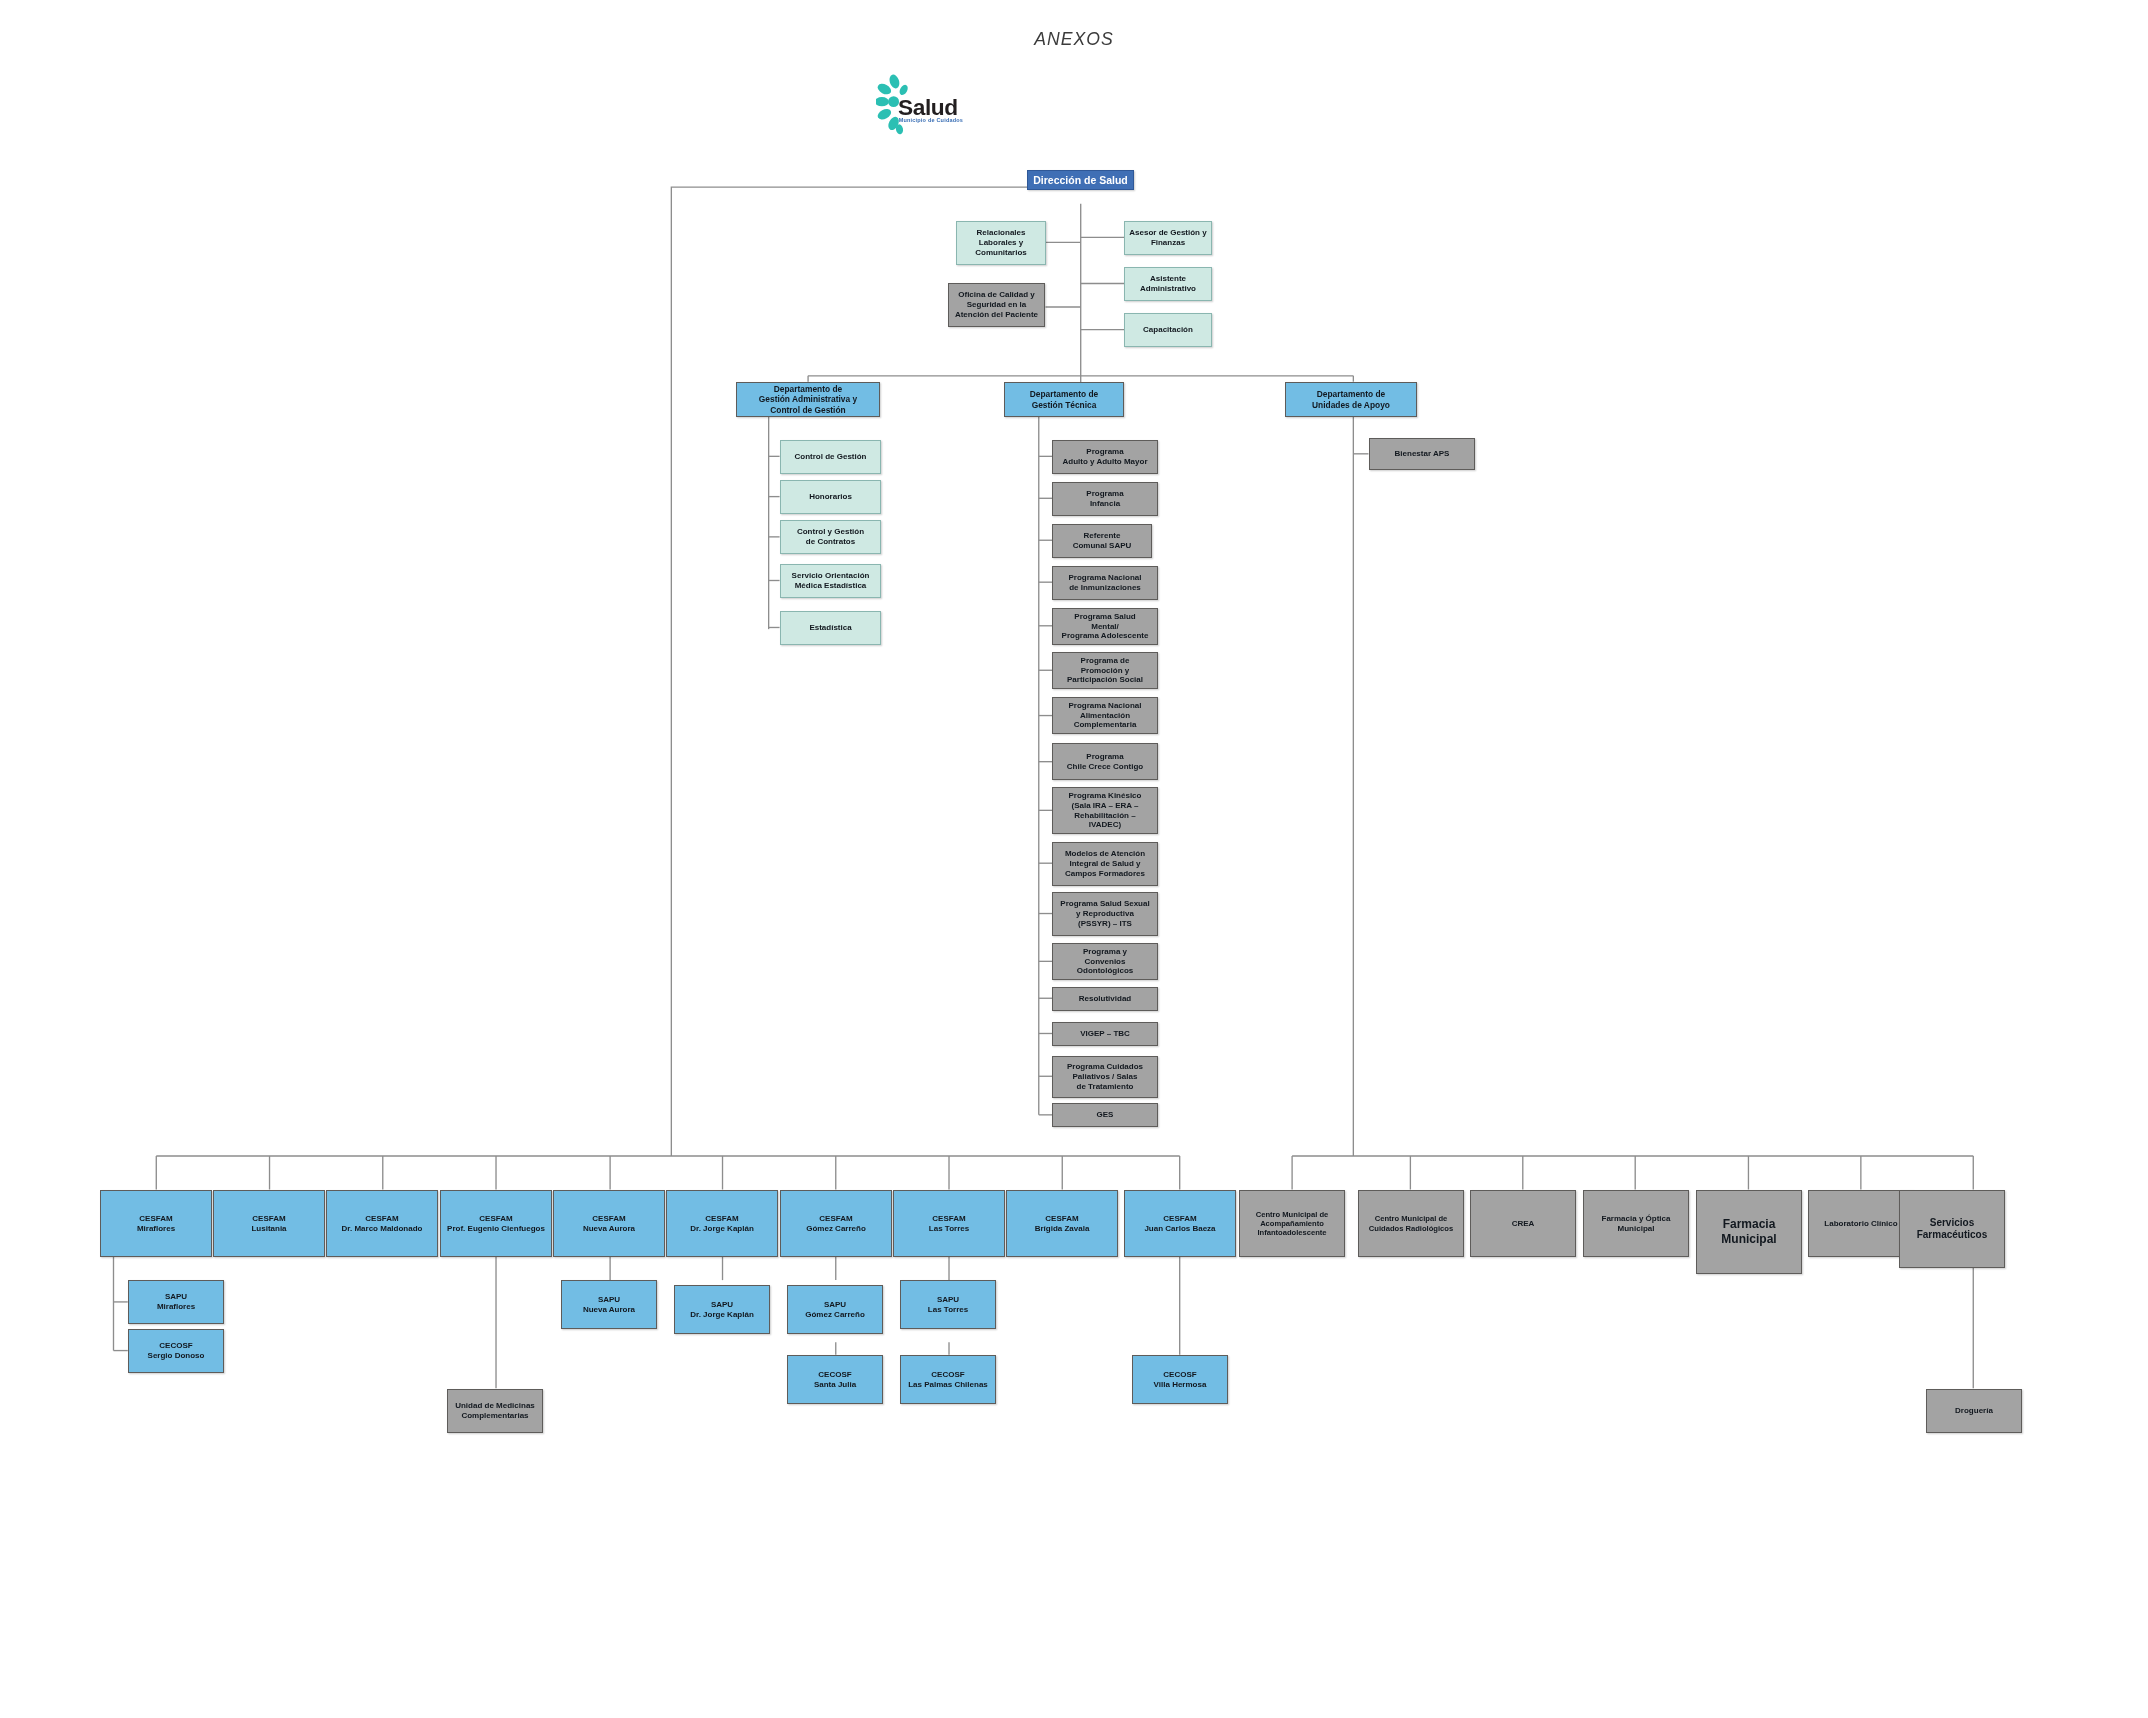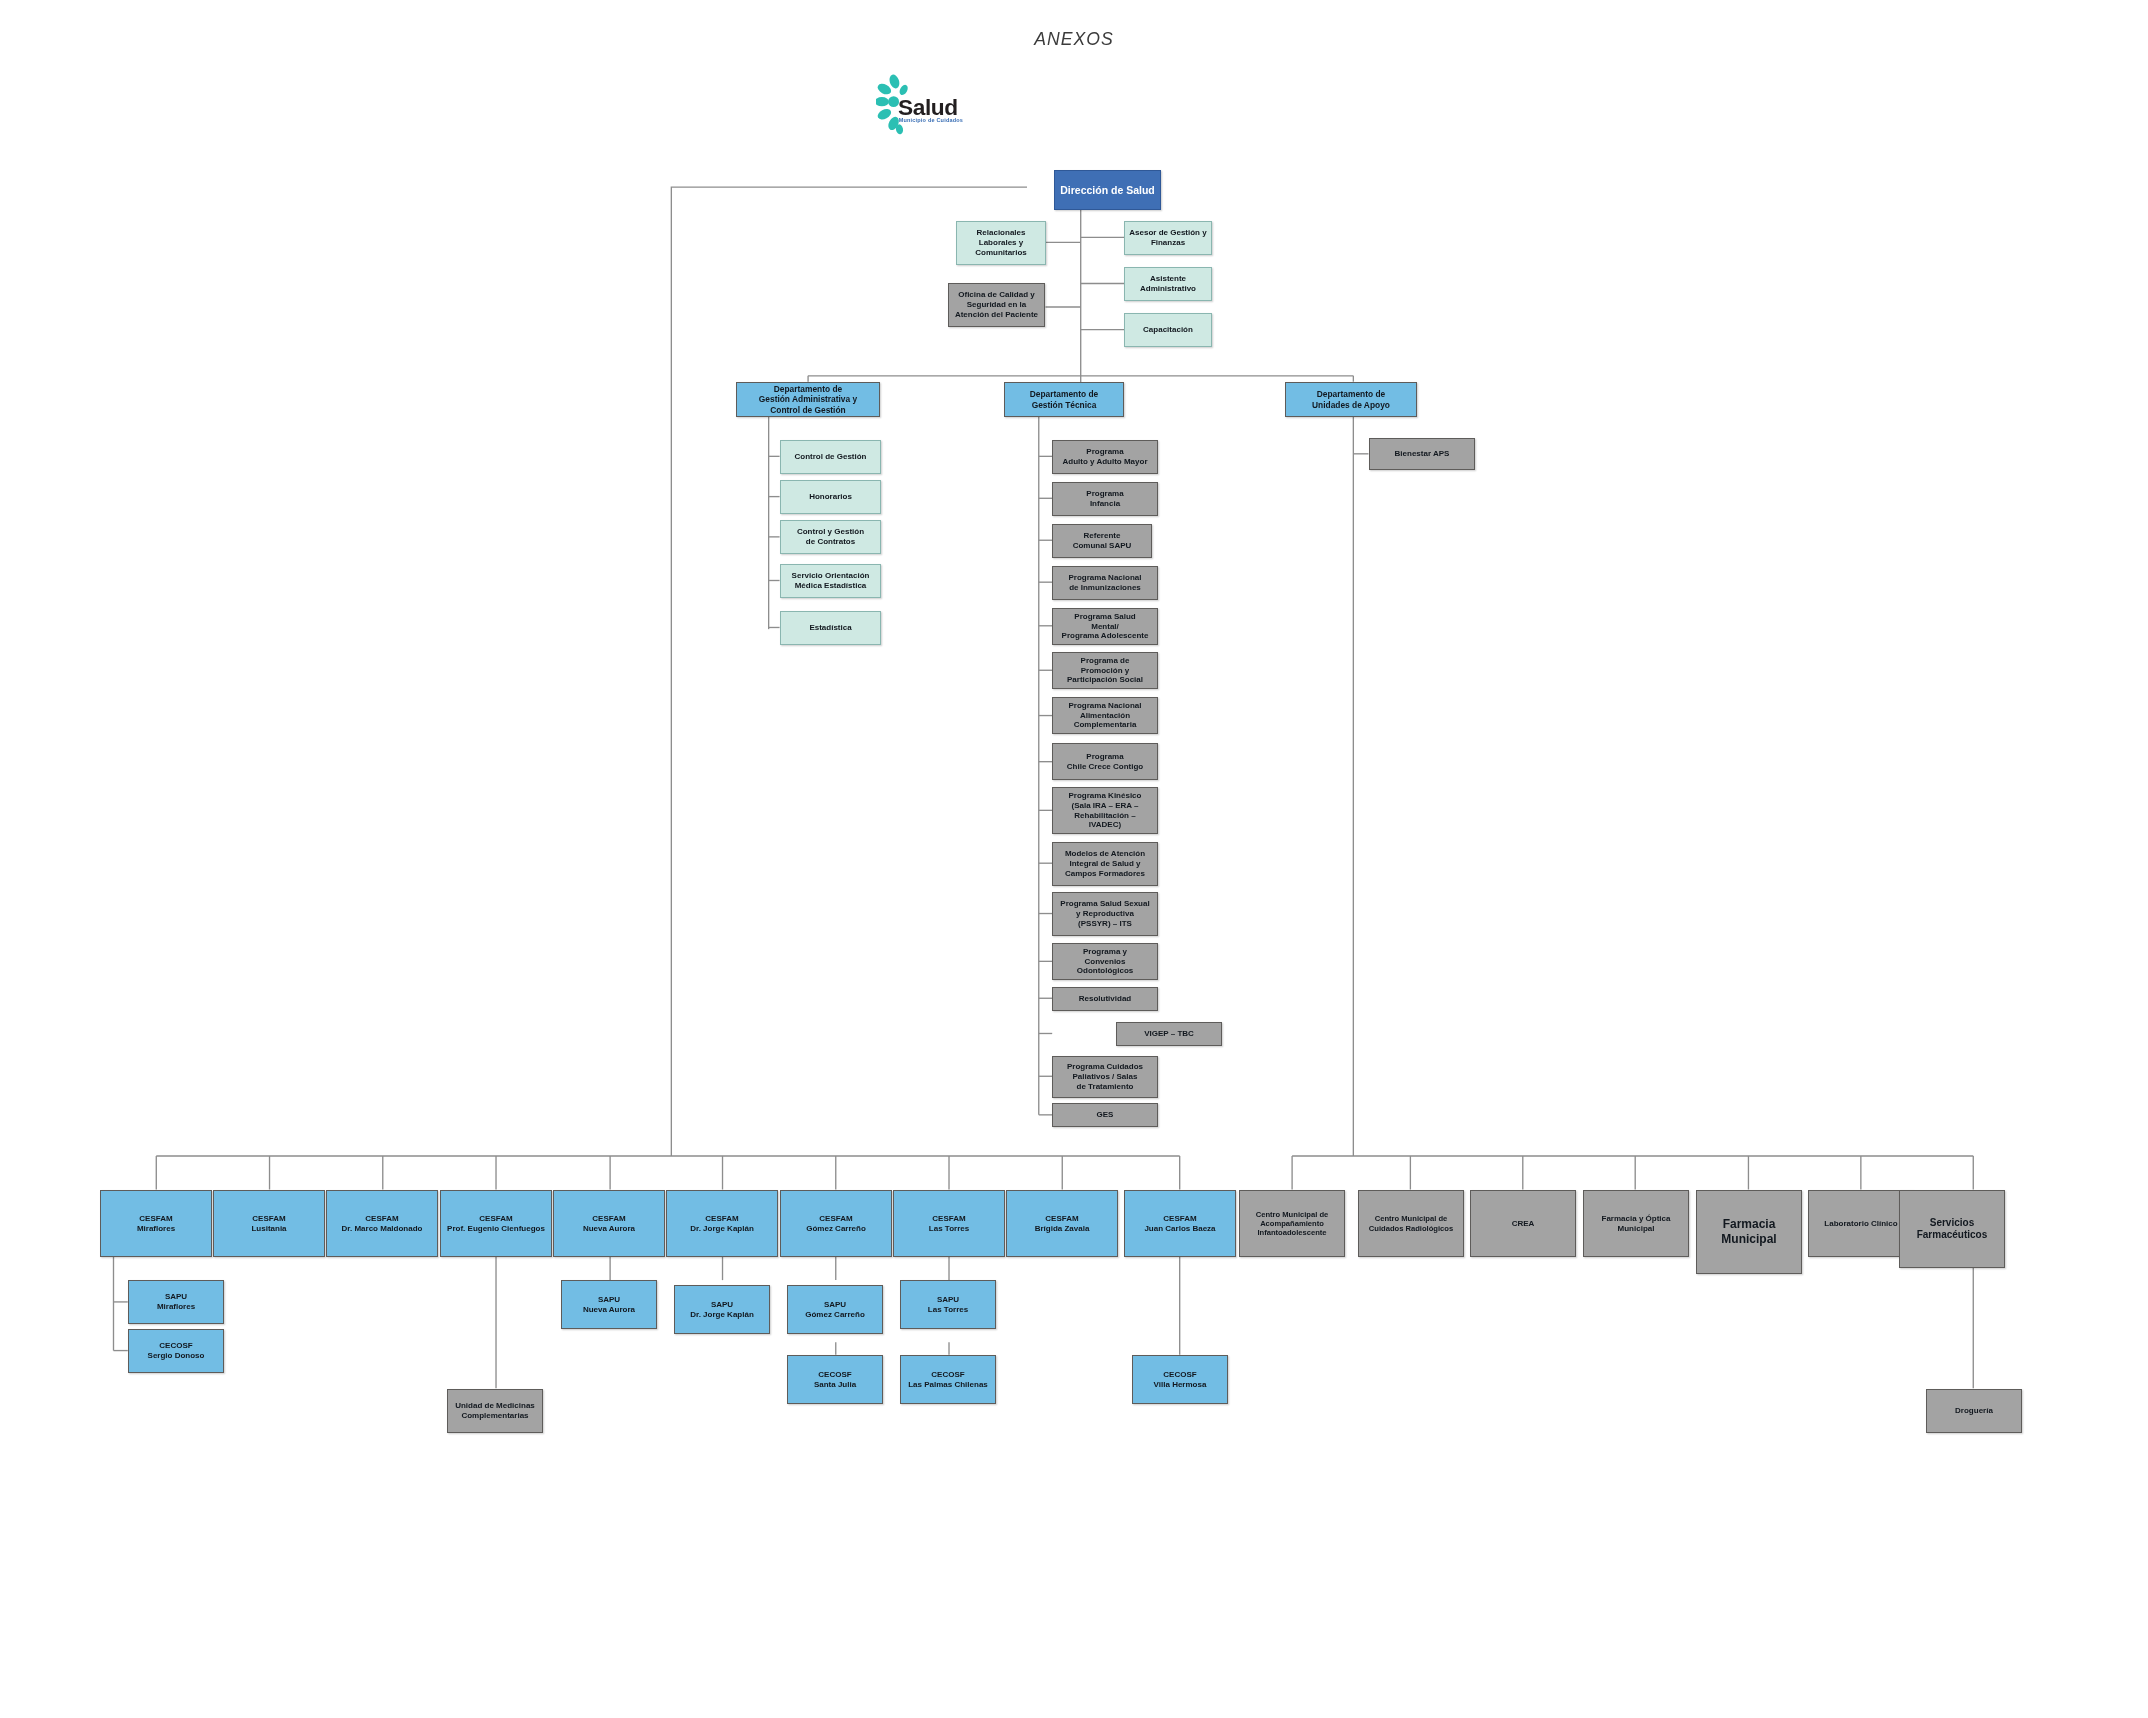--- a/index.html
+++ b/index.html
@@ -180,21 +180,21 @@
 
         <path d="M1131 1498 L1131 1526"></path>
         <path d="M1131 1600 L1131 1615"></path>
 
         <path d="M1406 1498 L1406 1615"></path>
 
         <path d="M2352 1498 L2352 1655"></path>
       </g>
     </svg>
 
-    <div class="node root" style="left:1054px;top:170px;width:107px;height:40px;font-size:10.5px;">Dirección de Salud</div>
+    <div class="node root" style="left:1027px;top:170px;width:107px;height:20px;font-size:10.5px;">Dirección de Salud</div>
 
     <div class="node pale" style="left:956px;top:221px;width:90px;height:44px;font-size:8px;">Relacionales
 Laborales y
 Comunitarios</div>
     <div class="node green" style="left:948px;top:283px;width:97px;height:44px;font-size:8px;">Oficina de Calidad y
 Seguridad en la
 Atención del Paciente</div>
     <div class="node pale" style="left:1124px;top:221px;width:88px;height:34px;font-size:8px;">Asesor de Gestión y
 Finanzas</div>
     <div class="node pale" style="left:1124px;top:267px;width:88px;height:34px;font-size:8px;">Asistente
@@ -243,21 +243,21 @@
     <div class="node green" style="left:1052px;top:842px;width:106px;height:44px;font-size:8px;">Modelos de Atención
 Integral de Salud y
 Campos Formadores</div>
     <div class="node green" style="left:1052px;top:892px;width:106px;height:44px;font-size:8px;">Programa Salud Sexual
 y Reproductiva
 (PSSYR) – ITS</div>
     <div class="node green" style="left:1052px;top:943px;width:106px;height:37px;font-size:8px;">Programa y
 Convenios
 Odontológicos</div>
     <div class="node green" style="left:1052px;top:987px;width:106px;height:23.5px;font-size:8px;">Resolutividad</div>
-    <div class="node green" style="left:1116px;top:1022px;width:106px;height:23.5px;font-size:8px;">VIGEP – TBC</div>
+    <div class="node green" style="left:1052px;top:1022px;width:106px;height:23.5px;font-size:8px;">VIGEP – TBC</div>
     <div class="node green" style="left:1052px;top:1056px;width:106px;height:42px;font-size:8px;">Programa Cuidados
 Paliativos / Salas
 de Tratamiento</div>
     <div class="node green" style="left:1052px;top:1103px;width:106px;height:23.5px;font-size:8px;">GES</div>
 
     <div class="node green" style="left:1369px;top:438px;width:106px;height:32px;font-size:8px;">Bienestar APS</div>
 
     <div class="node blue" style="left:100px;top:1190px;width:112px;height:67px;font-size:8px;">CESFAM
 Miraflores</div>
     <div class="node blue" style="left:213px;top:1190px;width:112px;height:67px;font-size:8px;">CESFAM

